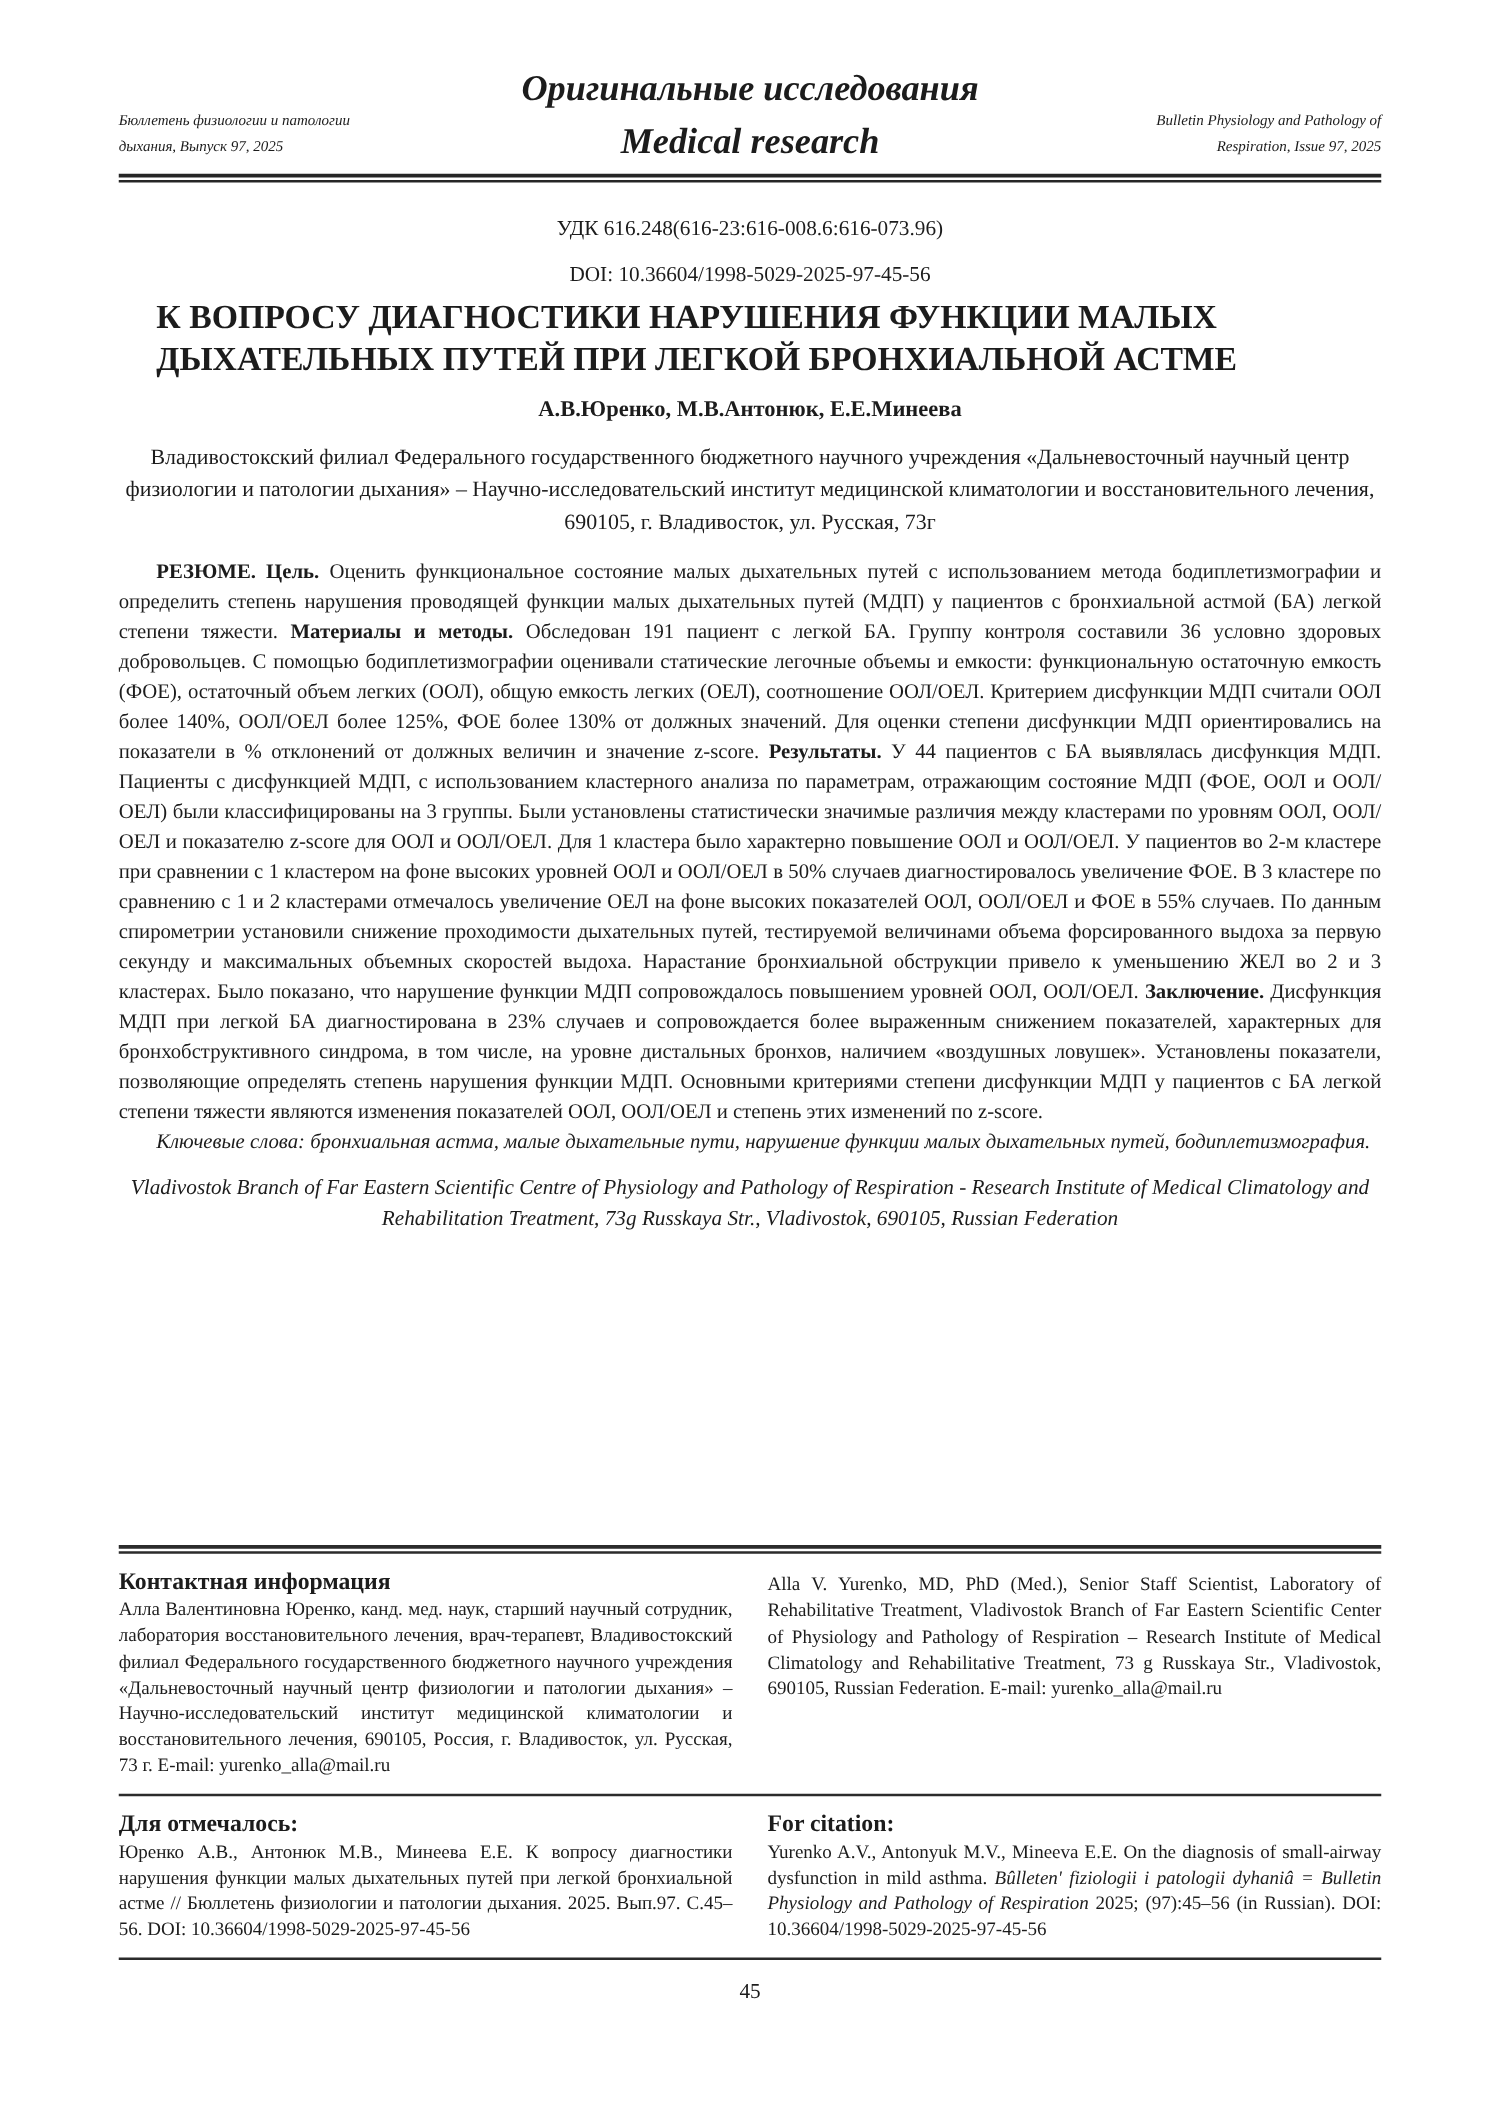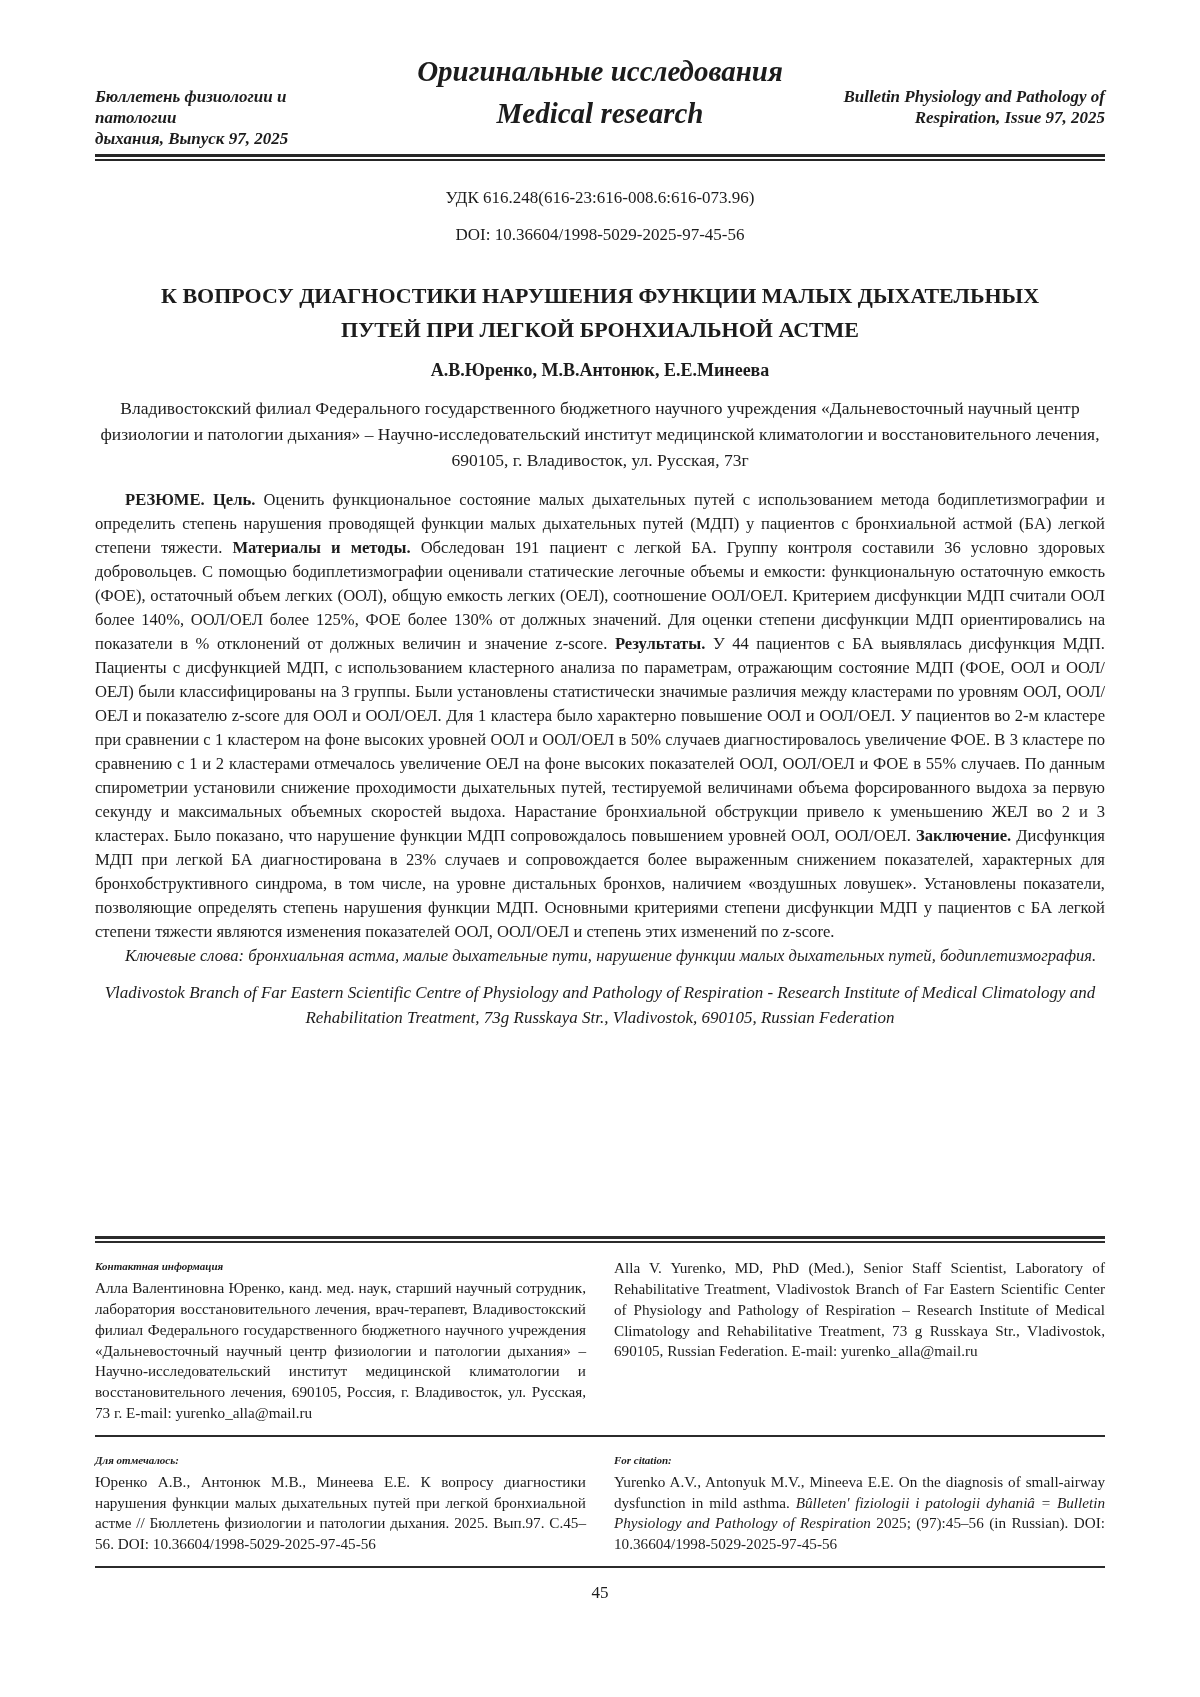--- a/index.html
+++ b/index.html
@@ -14,23 +14,23 @@
     font-family: "Liberation Serif", "DejaVu Serif", serif;
     display: flex;
     flex-direction: column;
     overflow: hidden;
   }
 
   
   .page-header { display: flex; align-items: flex-start; }
   .hdr-side {
     width: 268px;
-    font-size: 17px;
+    font-size: 12px;
     line-height: 21px;
-    font-weight: bold;
+    font-weight: normal;
     font-style: italic;
     padding-top: 36px;
   }
   .hdr-side.right { text-align: right; }
   .hdr-center {
     flex: 1;
     text-align: center;
     font-size: 29px;
     line-height: 42px;
     font-weight: bold;
@@ -40,25 +40,25 @@
 
   
   .rule-thick  { border-top: 3px solid #262626; border-bottom: 2px solid #262626; height: 2px; margin-top: 5px; }
   .rule-double { border-top: 3px solid #2b2b2b; border-bottom: 2px solid #2b2b2b; height: 2px; }
   .rule-mid    { border-top: 2.5px solid #2b2b2b; margin-top: 11px; }
 
   
   .udk { text-align: center; font-size: 17px; margin-top: 27px; }
   .doi { text-align: center; font-size: 17px; margin-top: 17px; }
   .title-ru {
-    text-align: center;
-    font-size: 22px;
+    text-align: left;
+    font-size: 27px;
     line-height: 34px;
     font-weight: bold;
-    margin: 34px 30px 0;
+    margin: 6px 30px 0;
   }
   .authors-ru { text-align: center; font-size: 18px; font-weight: bold; margin-top: 13px; }
   .affil-ru   { text-align: center; font-size: 17.5px; line-height: 26px; margin-top: 14px; }
 
   
   .abstract {
     font-size: 16.6px;
     line-height: 24px;
     text-align: justify;
     text-indent: 30px;
@@ -78,21 +78,21 @@
   
   .title-en   { text-align: center; font-size: 21px; font-weight: bold; margin: 17px 0 0; }
   .authors-en { text-align: center; font-size: 17px; font-weight: bold; margin-top: 12px; }
   .affil-en   { text-align: center; font-size: 17px; font-style: italic; line-height: 25px; margin-top: 12px; }
 
   .flex-spacer { flex: 1 1 24px; min-height: 10px; }
 
   
   .twocol { display: flex; gap: 28px; margin-top: 13px; }
   .col { flex: 1; min-width: 0; }
-  .col-heading { font-size: 11px; line-height: 20px; font-weight: bold; font-style: italic; }
+  .col-heading { font-size: 19px; line-height: 20px; font-weight: bold; }
   .col-body {
     font-size: 15.2px;
     line-height: 20.8px;
     text-align: justify;
     margin-top: 2px;
     hyphens: none;
   }
   .col-body i { font-style: italic; }
 
   .page-number { text-align: center; font-size: 17px; margin-top: 15px; }

